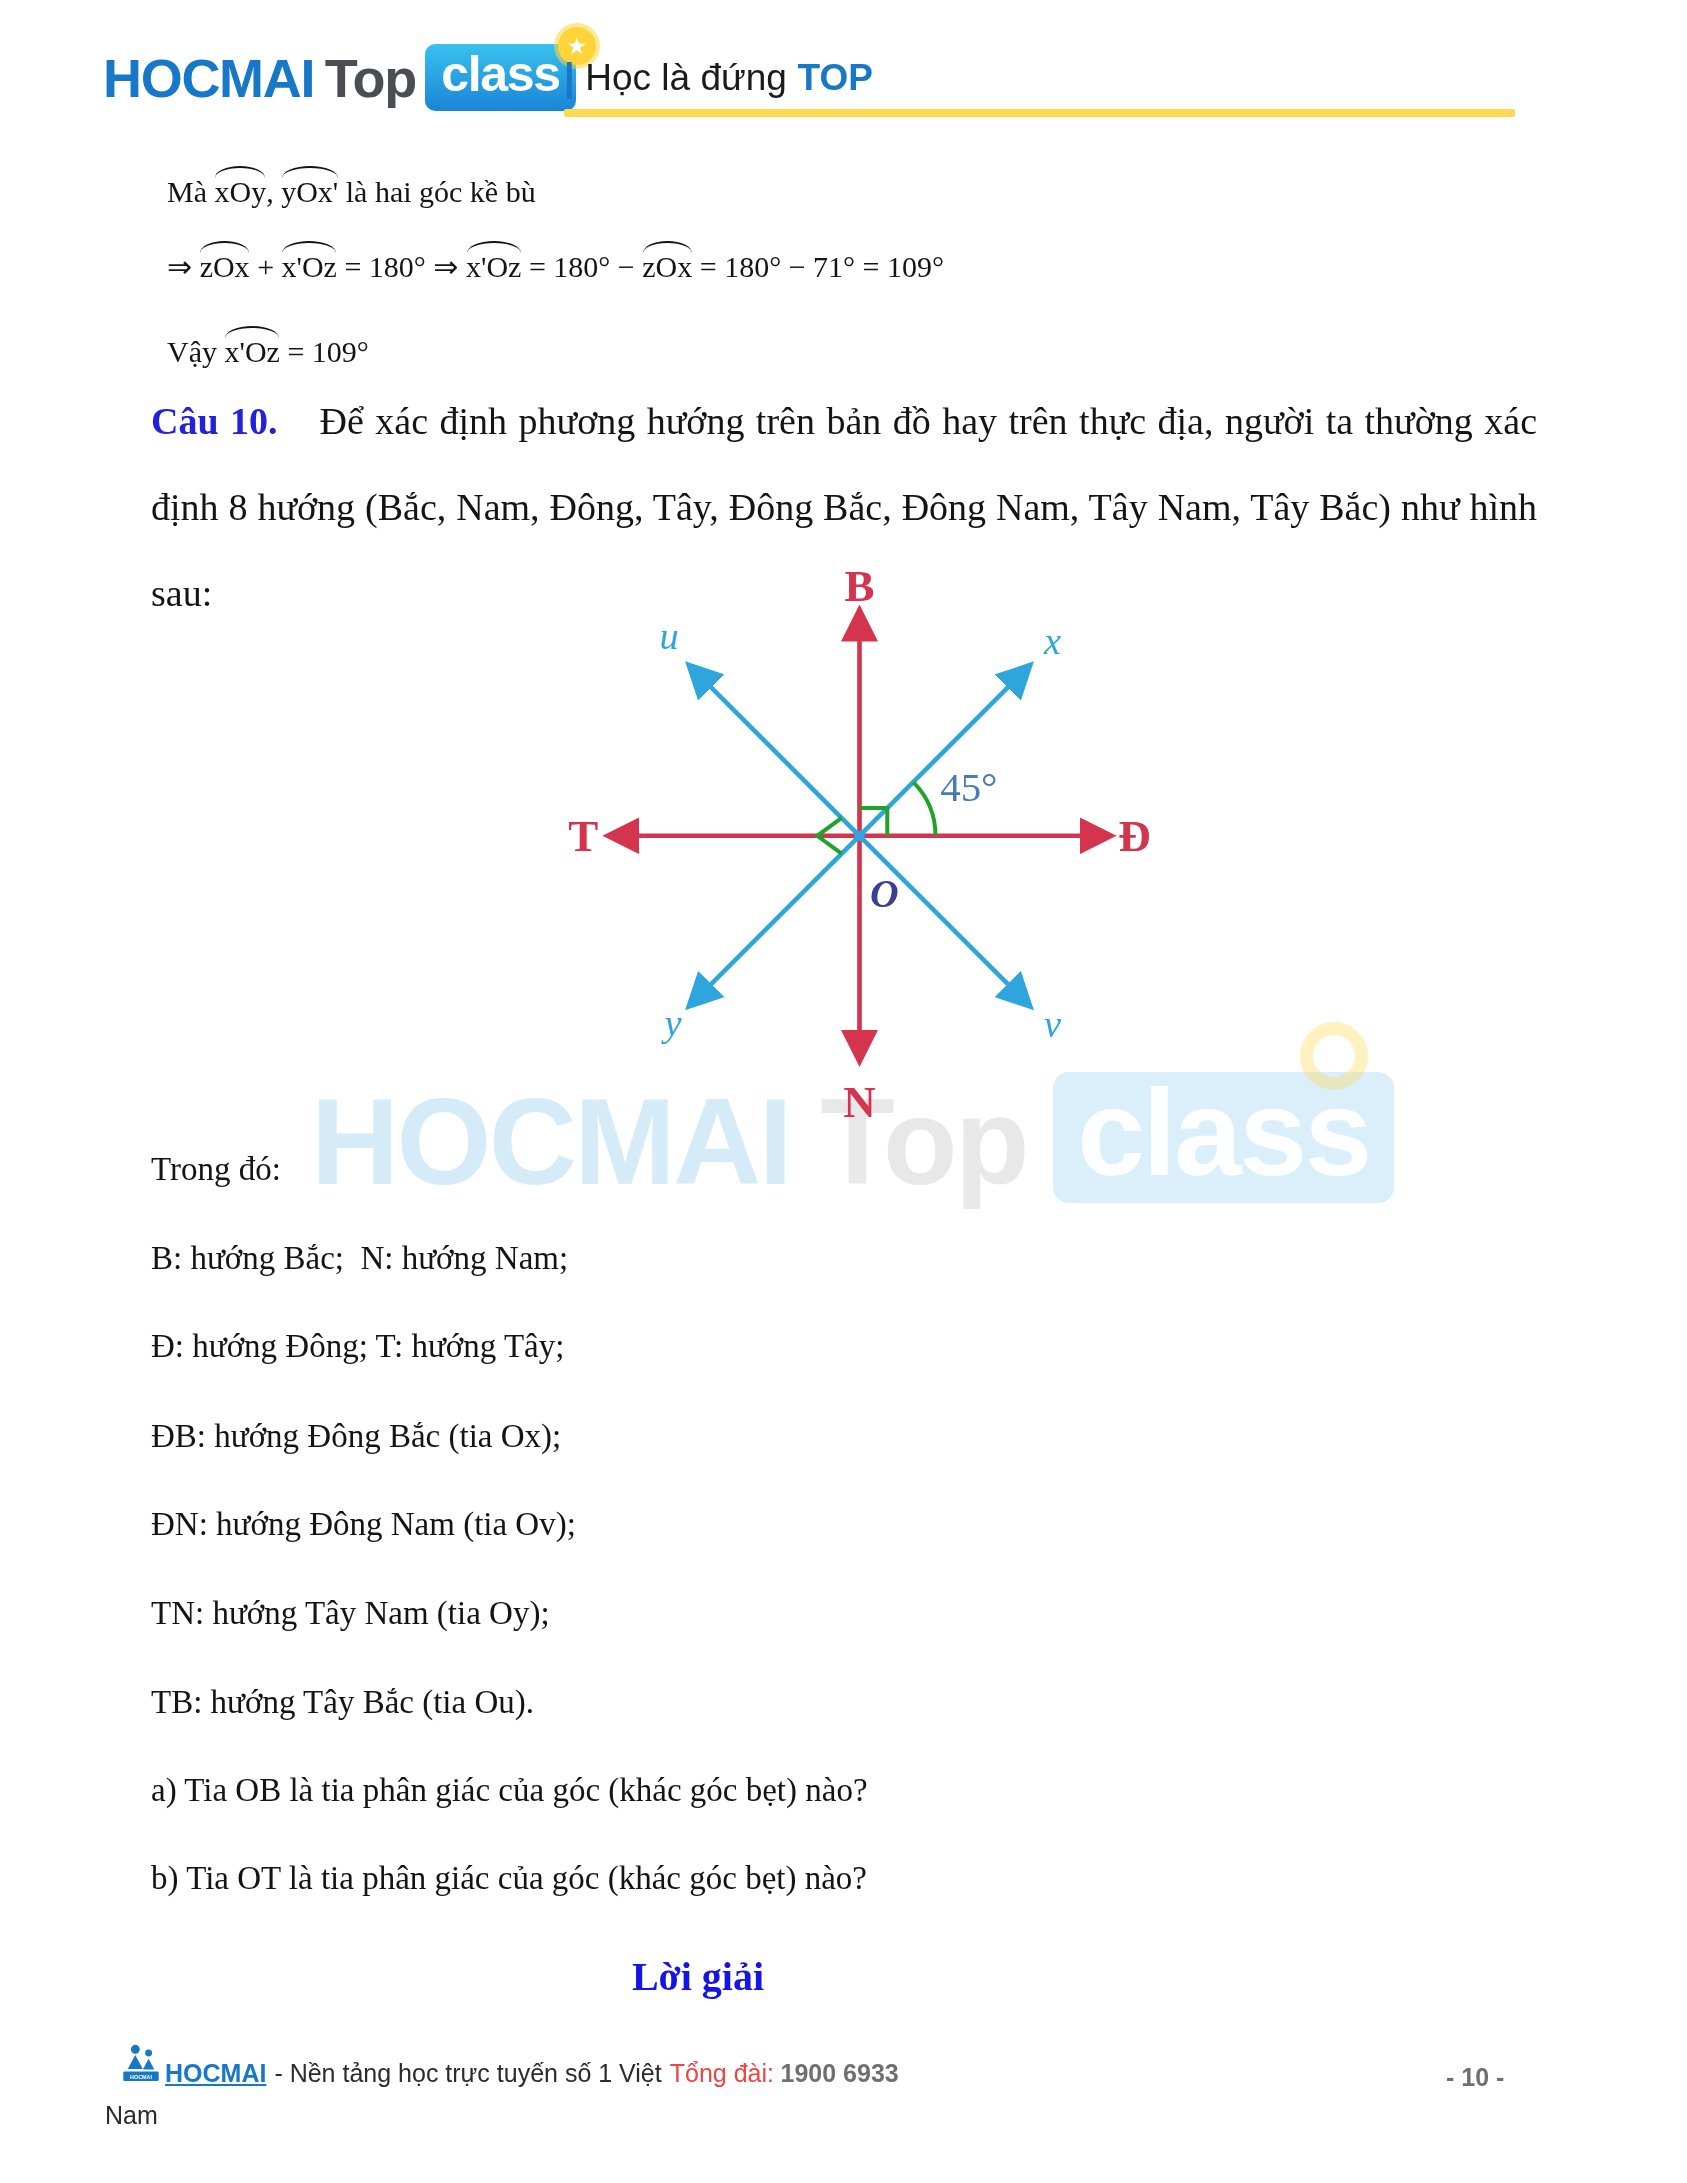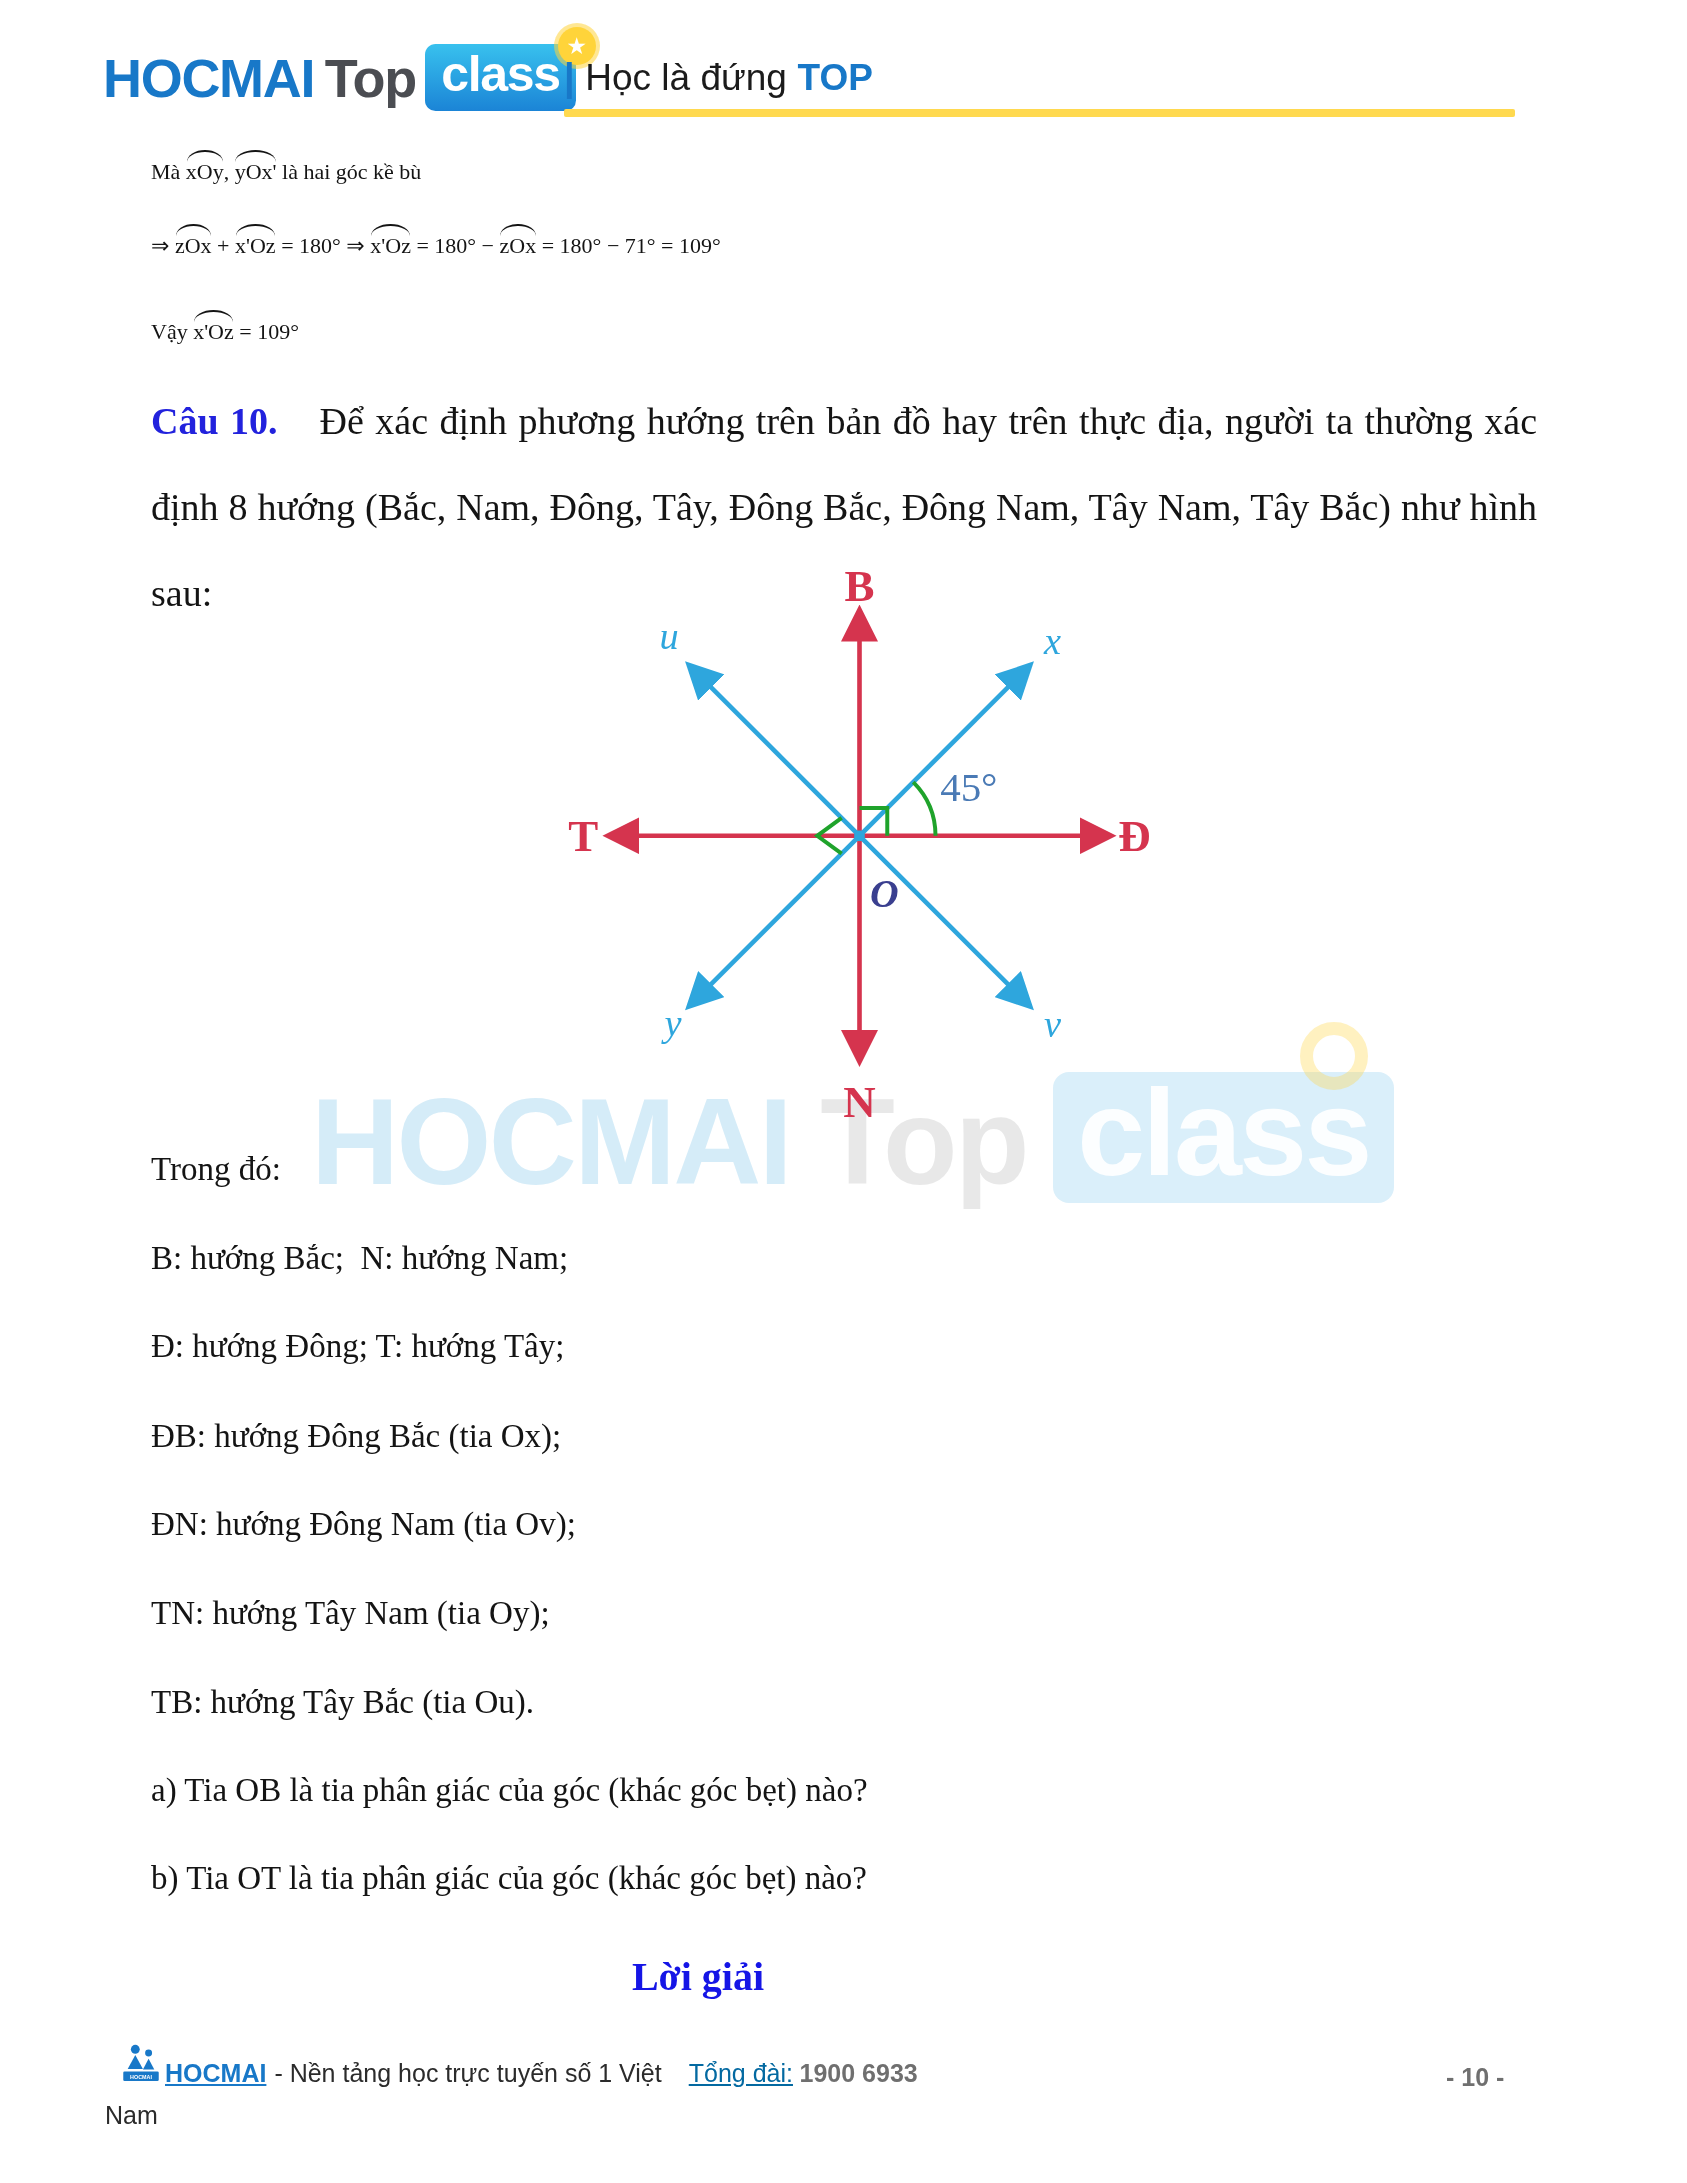--- a/index.html
+++ b/index.html
@@ -19,21 +19,21 @@
               background:#ffd43a;display:flex;align-items:center;justify-content:center;
               box-shadow:0 0 0 4px rgba(255,212,58,.55);color:#fff;font-size:20px;}
   .tagline{left:564px;top:56px;display:flex;align-items:baseline;
            font-family:"Liberation Sans",sans-serif;}
   .tag-bar{font-size:38px;font-weight:800;color:#1878c8;margin-right:10.6px;}
   .tag-text{font-size:37px;font-weight:500;color:#1b1b1b;}
   .tag-accent{font-size:37px;font-weight:800;color:#1878c8;margin-left:10.6px;}
   .yellow-rule{left:564px;top:109px;width:951px;height:8px;background:#ffd94f;border-radius:2px;}
 
   
-  .math{left:151px;margin:0;font-size:22px;white-space:nowrap;font-family:Liberation Serif, serif;}
+  .math{left:151px;margin:16px;font-size:30px;white-space:nowrap;font-family:Liberation Serif, serif;}
   .math span{white-space:pre;}
   .m1{top:159px;} .m2{top:233px;} .m3{top:319px;}
   .hat{position:relative;display:inline-block;}
   .hat::before{content:"";position:absolute;left:0.7px;right:0.7px;top:-9.3px;height:10px;
                border-top:2.6px solid #141414;border-radius:50% 50% 0 0 / 100% 100% 0 0;}
 
   
   .para{left:151px;top:378px;width:1386px;margin:0;font-size:38px;line-height:86px;text-align:justify;}
   .q-label{color:#2222dd;font-weight:700;margin-right:42px;}
 
@@ -57,21 +57,21 @@
        padding:0 24px 9.3px 24px;margin-left:26.5px;letter-spacing:-2.6px;}
   .wm-badge{left:1300px;top:1022px;width:42px;height:42px;border:13.2px solid rgba(255,214,74,0.35);
             border-radius:50%;z-index:0;}
 
   
   .f-logo{left:122px;top:2042px;width:38px;height:45px;}
   .footer-line{left:165px;top:2059px;display:flex;align-items:baseline;
                font-family:"Liberation Sans",sans-serif;font-size:25px;}
   .f-brand{color:#1878c8;font-weight:800;text-decoration:underline;}
   .f-desc{color:#2b2b2b;margin-left:8px;}
-  .f-hot-label{color:#0369a1;margin-left:27px;text-decoration:underline;}
+  .f-hot-label{color:#ef4444;margin-left:8px;}
   .f-hot-num{color:#6f6f6f;font-weight:800;margin-left:6.6px;}
   .page-num{left:1446px;top:2063px;font-family:"Liberation Sans",sans-serif;
             font-size:25px;font-weight:800;color:#6f6f6f;}
   .f-wrap{left:105px;top:2101px;font-family:"Liberation Sans",sans-serif;font-size:25px;color:#2b2b2b;}
 </style>
 </head>
 <body>
 
 <div class="page">
 

